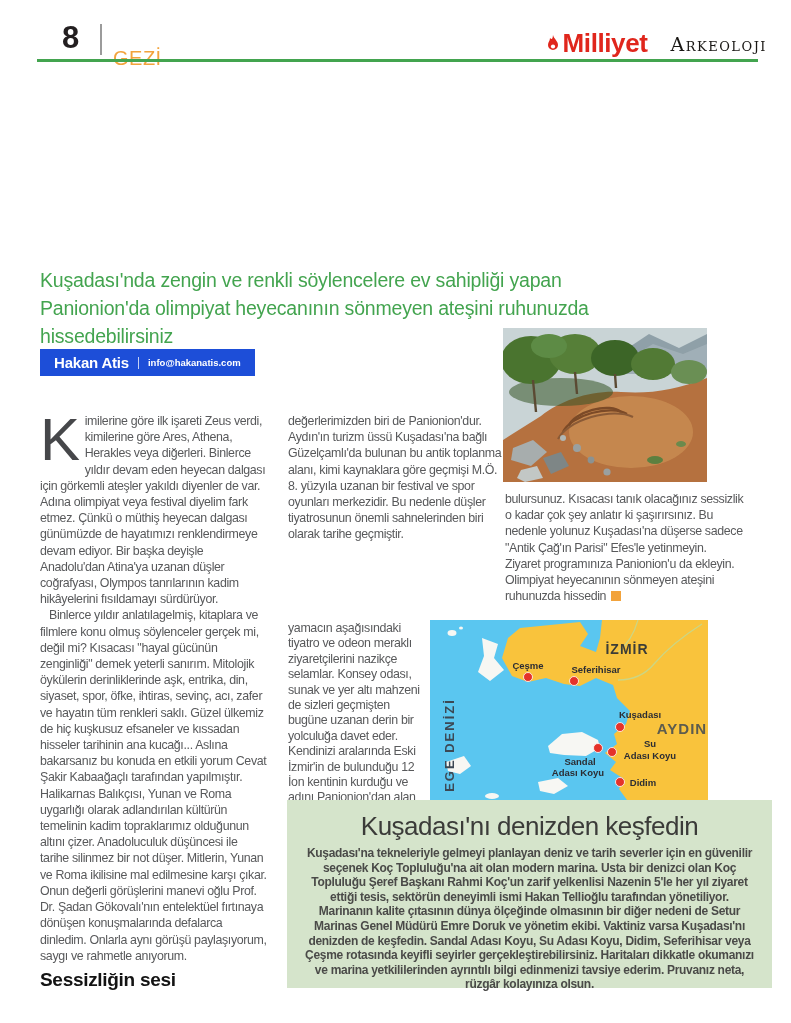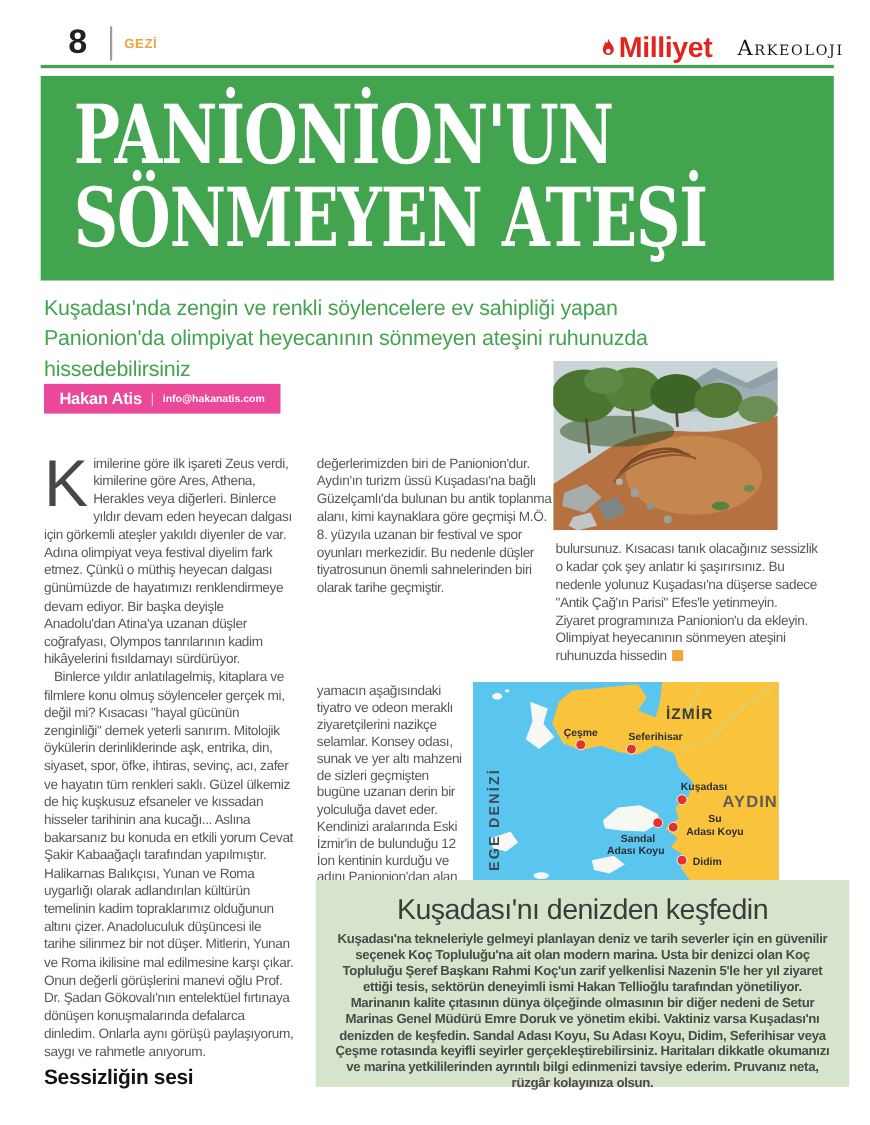--- a/index.html
+++ b/index.html
@@ -2,38 +2,38 @@
 <html><head>
 <meta charset="utf-8">
 <style>
   html,body{margin:0;padding:0;background:#e8e8e8}
   .page{position:relative;width:791px;height:1023px;background:#ffffff;margin:0 auto;
         font-family:"Liberation Sans",sans-serif;overflow:hidden}
 
   
   .hdr-num{position:absolute;left:62px;top:20px;font-size:31px;font-weight:bold;color:#231f20;letter-spacing:-1px}
   .hdr-sep{position:absolute;left:100px;top:24px;width:2px;height:31px;background:#9b9b9b}
-  .hdr-section{position:absolute;left:113px;top:33px;font-size:12px;font-weight:bold;color:#f2a33c;letter-spacing:.5px}
+  .hdr-section{position:absolute;left:113px;top:47px;font-size:20px;font-weight:normal;color:#f2a33c;letter-spacing:.5px}
   .hdr-logo{position:absolute;right:24px;top:28px;display:flex;align-items:center;gap:3px}
   .logo-flame{width:12px;height:17px;margin-right:1px}
   .logo-brand{font-size:26px;font-weight:bold;color:#e0261c;letter-spacing:-.4px}
   .logo-sub{font-size:19px;color:#191714;font-family:"DejaVu Serif",serif;
             font-variant:small-caps;letter-spacing:1.5px;margin-left:20px}
   .hdr-rule{position:absolute;left:37px;top:59px;width:721px;height:3px;background:#43a44f}
 
   
   .banner{position:absolute;left:37px;top:69px;width:721px;height:186px;background:#43a44f}
   .banner-inner{padding:13px 0 0 30px;transform:scaleY(1.32);transform-origin:0 0}
   .banner-line{font-family:"DejaVu Serif",serif;font-weight:bold;color:#ffffff;
                font-size:56px;line-height:57px;letter-spacing:-1px;white-space:nowrap}
 
   
   .standfirst{position:absolute;left:40px;top:266px;width:632px;font-size:19.5px;line-height:28px;
               color:#43a44f;letter-spacing:-.2px}
-  .byline{position:absolute;left:40px;top:349px;height:27px;background:#ec4899;color:#fff;
+  .byline{position:absolute;left:40px;top:349px;height:27px;background:#1d4ed8;color:#fff;
           display:flex;align-items:center;padding:0 14px;gap:9px}
   .byline .name{font-size:15px;font-weight:bold;letter-spacing:-.2px}
   .byline .sep{width:1px;height:12px;background:rgba(255,255,255,.75)}
   .byline .email{font-size:9.5px;font-weight:bold}
 
   
   .photo{position:absolute;left:503px;top:328px;width:204px;height:154px}
 
   
   .col{position:absolute;color:#58595b;font-size:12.4px;line-height:16.2px;letter-spacing:-.35px}
@@ -76,26 +76,20 @@
   <div class="hdr-logo">
     <svg class="logo-flame" viewBox="0 0 12 17">
       <path d="M6 0 C7 4 11 6 11 10 A5 5 0 0 1 1 10 C1 7 3 6 3 3 C4.5 4.5 5.5 5 6 0 Z" fill="#e0261c"></path>
       <circle cx="6" cy="11.5" r="2.1" fill="#ffffff"></circle>
     </svg>
     <span class="logo-brand">Milliyet</span>
     <span class="logo-sub">Arkeoloji</span>
   </div>
   <div class="hdr-rule"></div>
 
-  <div class="banner">
-    <div class="banner-inner">
-      <div class="banner-line">PANİONİON'UN</div>
-      <div class="banner-line">SÖNMEYEN ATEŞİ</div>
-    </div>
-  </div>
 
   <div class="standfirst">Kuşadası'nda zengin ve renkli söylencelere ev sahipliği yapan Panionion'da olimpiyat heyecanının sönmeyen ateşini ruhunuzda hissedebilirsiniz</div>
 
   <div class="byline">
     <span class="name">Hakan Atis</span>
     <span class="sep"></span>
     <span class="email">info@hakanatis.com</span>
   </div>
 
   <svg class="photo" viewBox="0 0 204 154">

